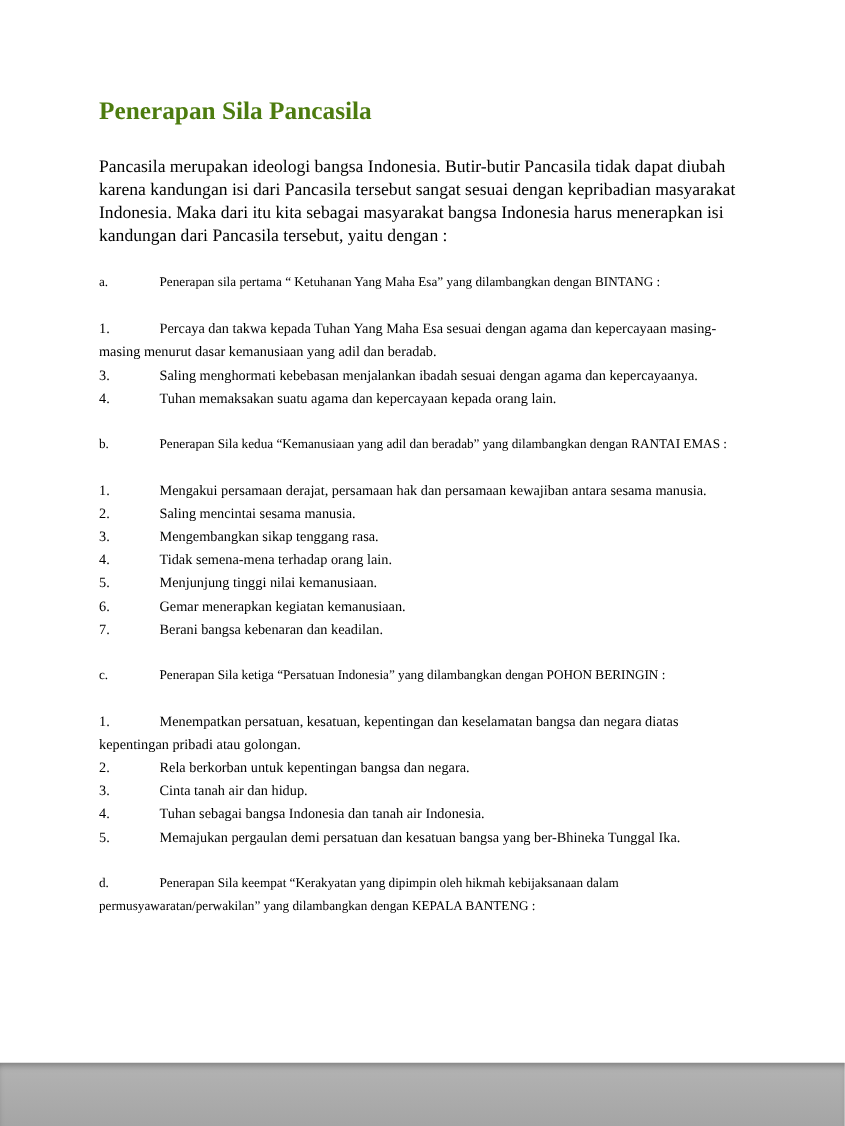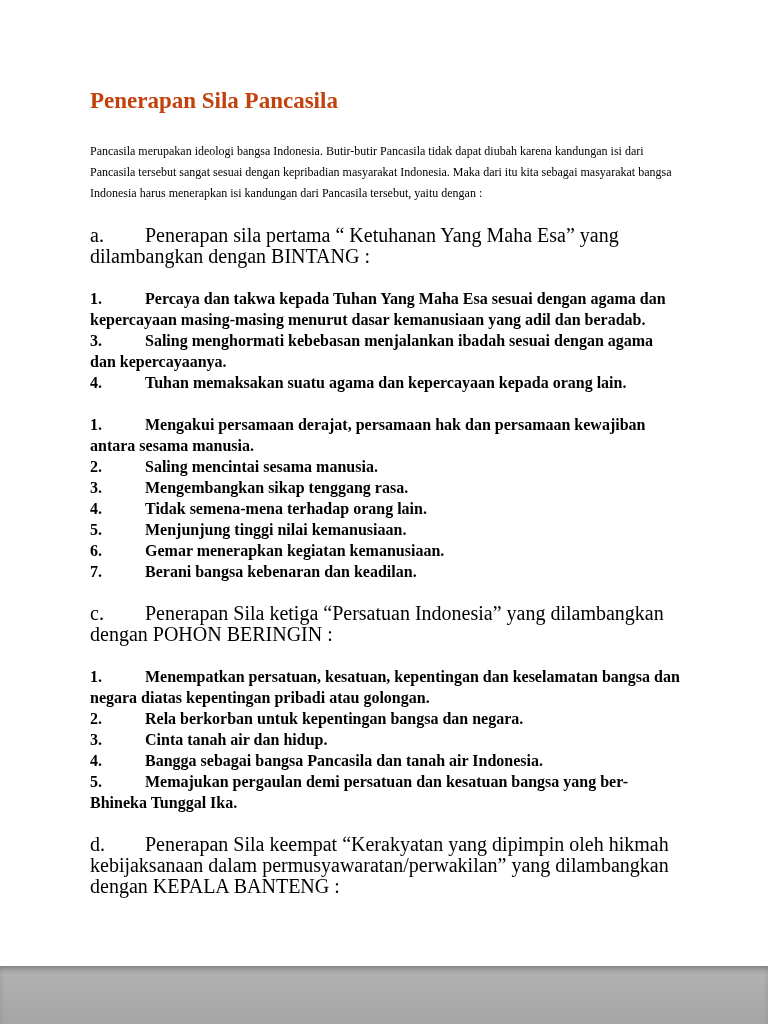--- a/index.html
+++ b/index.html
@@ -30,83 +30,83 @@
     color: #e00000;
     margin: 0 0 27px 0;
     line-height: 26px;
   }
   .subtitle {
     font-size: 15.5px;
     margin: 0 0 21px 0;
     line-height: 21px;
   }
   .para {
-    font-size: 12px;
+    font-size: 16px;
     line-height: 21px;
     margin: 0 0 21px 0;
   }
   .sec-head {
-    font-size: 20px;
+    font-size: 12px;
     line-height: 21px;
     margin: 0 0 21px 0;
   }
   .items {
     margin: 0 0 21px 0;
   }
   .li {
-    font-size: 16px;
+    font-size: 13px;
     line-height: 21px;
     margin: 0;
-    font-weight: bold;
   }
   .num {
     display: inline-block;
     width: 55px;
   }
   .viewer-footer {
     position: absolute;
     left: 0; right: 0; bottom: 0;
     height: 58px;
     background: linear-gradient(180deg, #b3b3b3 0%, #a5a5a5 100%);
     box-shadow: inset 0 5px 7px -3px rgba(0,0,0,0.35);
   }
 </style>
 </head>
 <body>
 
 <div class="doc-page">
 
-  <h1 class="doc-title" style="color: #c2410c;">Penerapan Sila Pancasila</h1>
+  <h1 class="doc-title" style="color: #4d7c0f;">Penerapan Sila Pancasila</h1>
 
 
   <p class="para">Pancasila merupakan ideologi bangsa Indonesia. Butir-butir Pancasila tidak dapat diubah karena kandungan isi dari Pancasila tersebut sangat sesuai dengan kepribadian masyarakat Indonesia. Maka dari itu kita sebagai masyarakat bangsa Indonesia harus menerapkan isi kandungan dari Pancasila tersebut, yaitu dengan :</p>
 
   <p class="sec-head"><span class="num">a.</span><span>Penerapan sila pertama  “ Ketuhanan Yang Maha Esa” yang dilambangkan dengan BINTANG :</span></p>
   <div class="items">
     <p class="li"><span class="num">1.</span><span>Percaya dan takwa kepada Tuhan Yang Maha Esa sesuai dengan agama dan kepercayaan masing-masing menurut dasar kemanusiaan yang adil dan beradab.</span></p>
     <p class="li"><span class="num">3.</span><span>Saling menghormati kebebasan menjalankan ibadah sesuai dengan agama dan kepercayaanya.</span></p>
     <p class="li"><span class="num">4.</span><span>Tuhan memaksakan suatu agama dan kepercayaan kepada orang lain.</span></p>
   </div>
 
+  <p class="sec-head"><span class="num">b.</span><span>Penerapan Sila kedua “Kemanusiaan yang adil dan beradab” yang dilambangkan dengan RANTAI EMAS :</span></p>
   <div class="items">
     <p class="li"><span class="num">1.</span><span>Mengakui persamaan derajat, persamaan hak dan persamaan kewajiban antara sesama manusia.</span></p>
     <p class="li"><span class="num">2.</span><span>Saling mencintai sesama manusia.</span></p>
     <p class="li"><span class="num">3.</span><span>Mengembangkan sikap tenggang rasa.</span></p>
     <p class="li"><span class="num">4.</span><span>Tidak semena-mena terhadap orang lain.</span></p>
     <p class="li"><span class="num">5.</span><span>Menjunjung  tinggi nilai kemanusiaan.</span></p>
     <p class="li"><span class="num">6.</span><span>Gemar menerapkan kegiatan kemanusiaan.</span></p>
     <p class="li"><span class="num">7.</span><span>Berani bangsa kebenaran dan keadilan.</span></p>
   </div>
 
   <p class="sec-head"><span class="num">c.</span><span>Penerapan Sila ketiga “Persatuan Indonesia” yang dilambangkan dengan POHON BERINGIN :</span></p>
   <div class="items">
     <p class="li"><span class="num">1.</span><span>Menempatkan persatuan, kesatuan, kepentingan dan keselamatan bangsa dan negara diatas kepentingan pribadi atau golongan.</span></p>
     <p class="li"><span class="num">2.</span><span>Rela berkorban untuk kepentingan bangsa dan negara.</span></p>
     <p class="li"><span class="num">3.</span><span>Cinta tanah air dan hidup.</span></p>
-    <p class="li"><span class="num">4.</span><span>Bangga sebagai bangsa Pancasila dan tanah air Indonesia.</span></p>
+    <p class="li"><span class="num">4.</span><span>Tuhan sebagai bangsa Indonesia dan tanah air Indonesia.</span></p>
     <p class="li"><span class="num">5.</span><span>Memajukan pergaulan demi persatuan dan kesatuan bangsa yang ber-Bhineka Tunggal Ika.</span></p>
   </div>
 
   <p class="sec-head"><span class="num">d.</span><span>Penerapan Sila keempat “Kerakyatan yang dipimpin oleh hikmah kebijaksanaan dalam permusyawaratan/perwakilan” yang dilambangkan dengan KEPALA BANTENG :</span></p>
 
 </div>
 
 <div class="viewer-footer"></div>
 
 </body></html>

